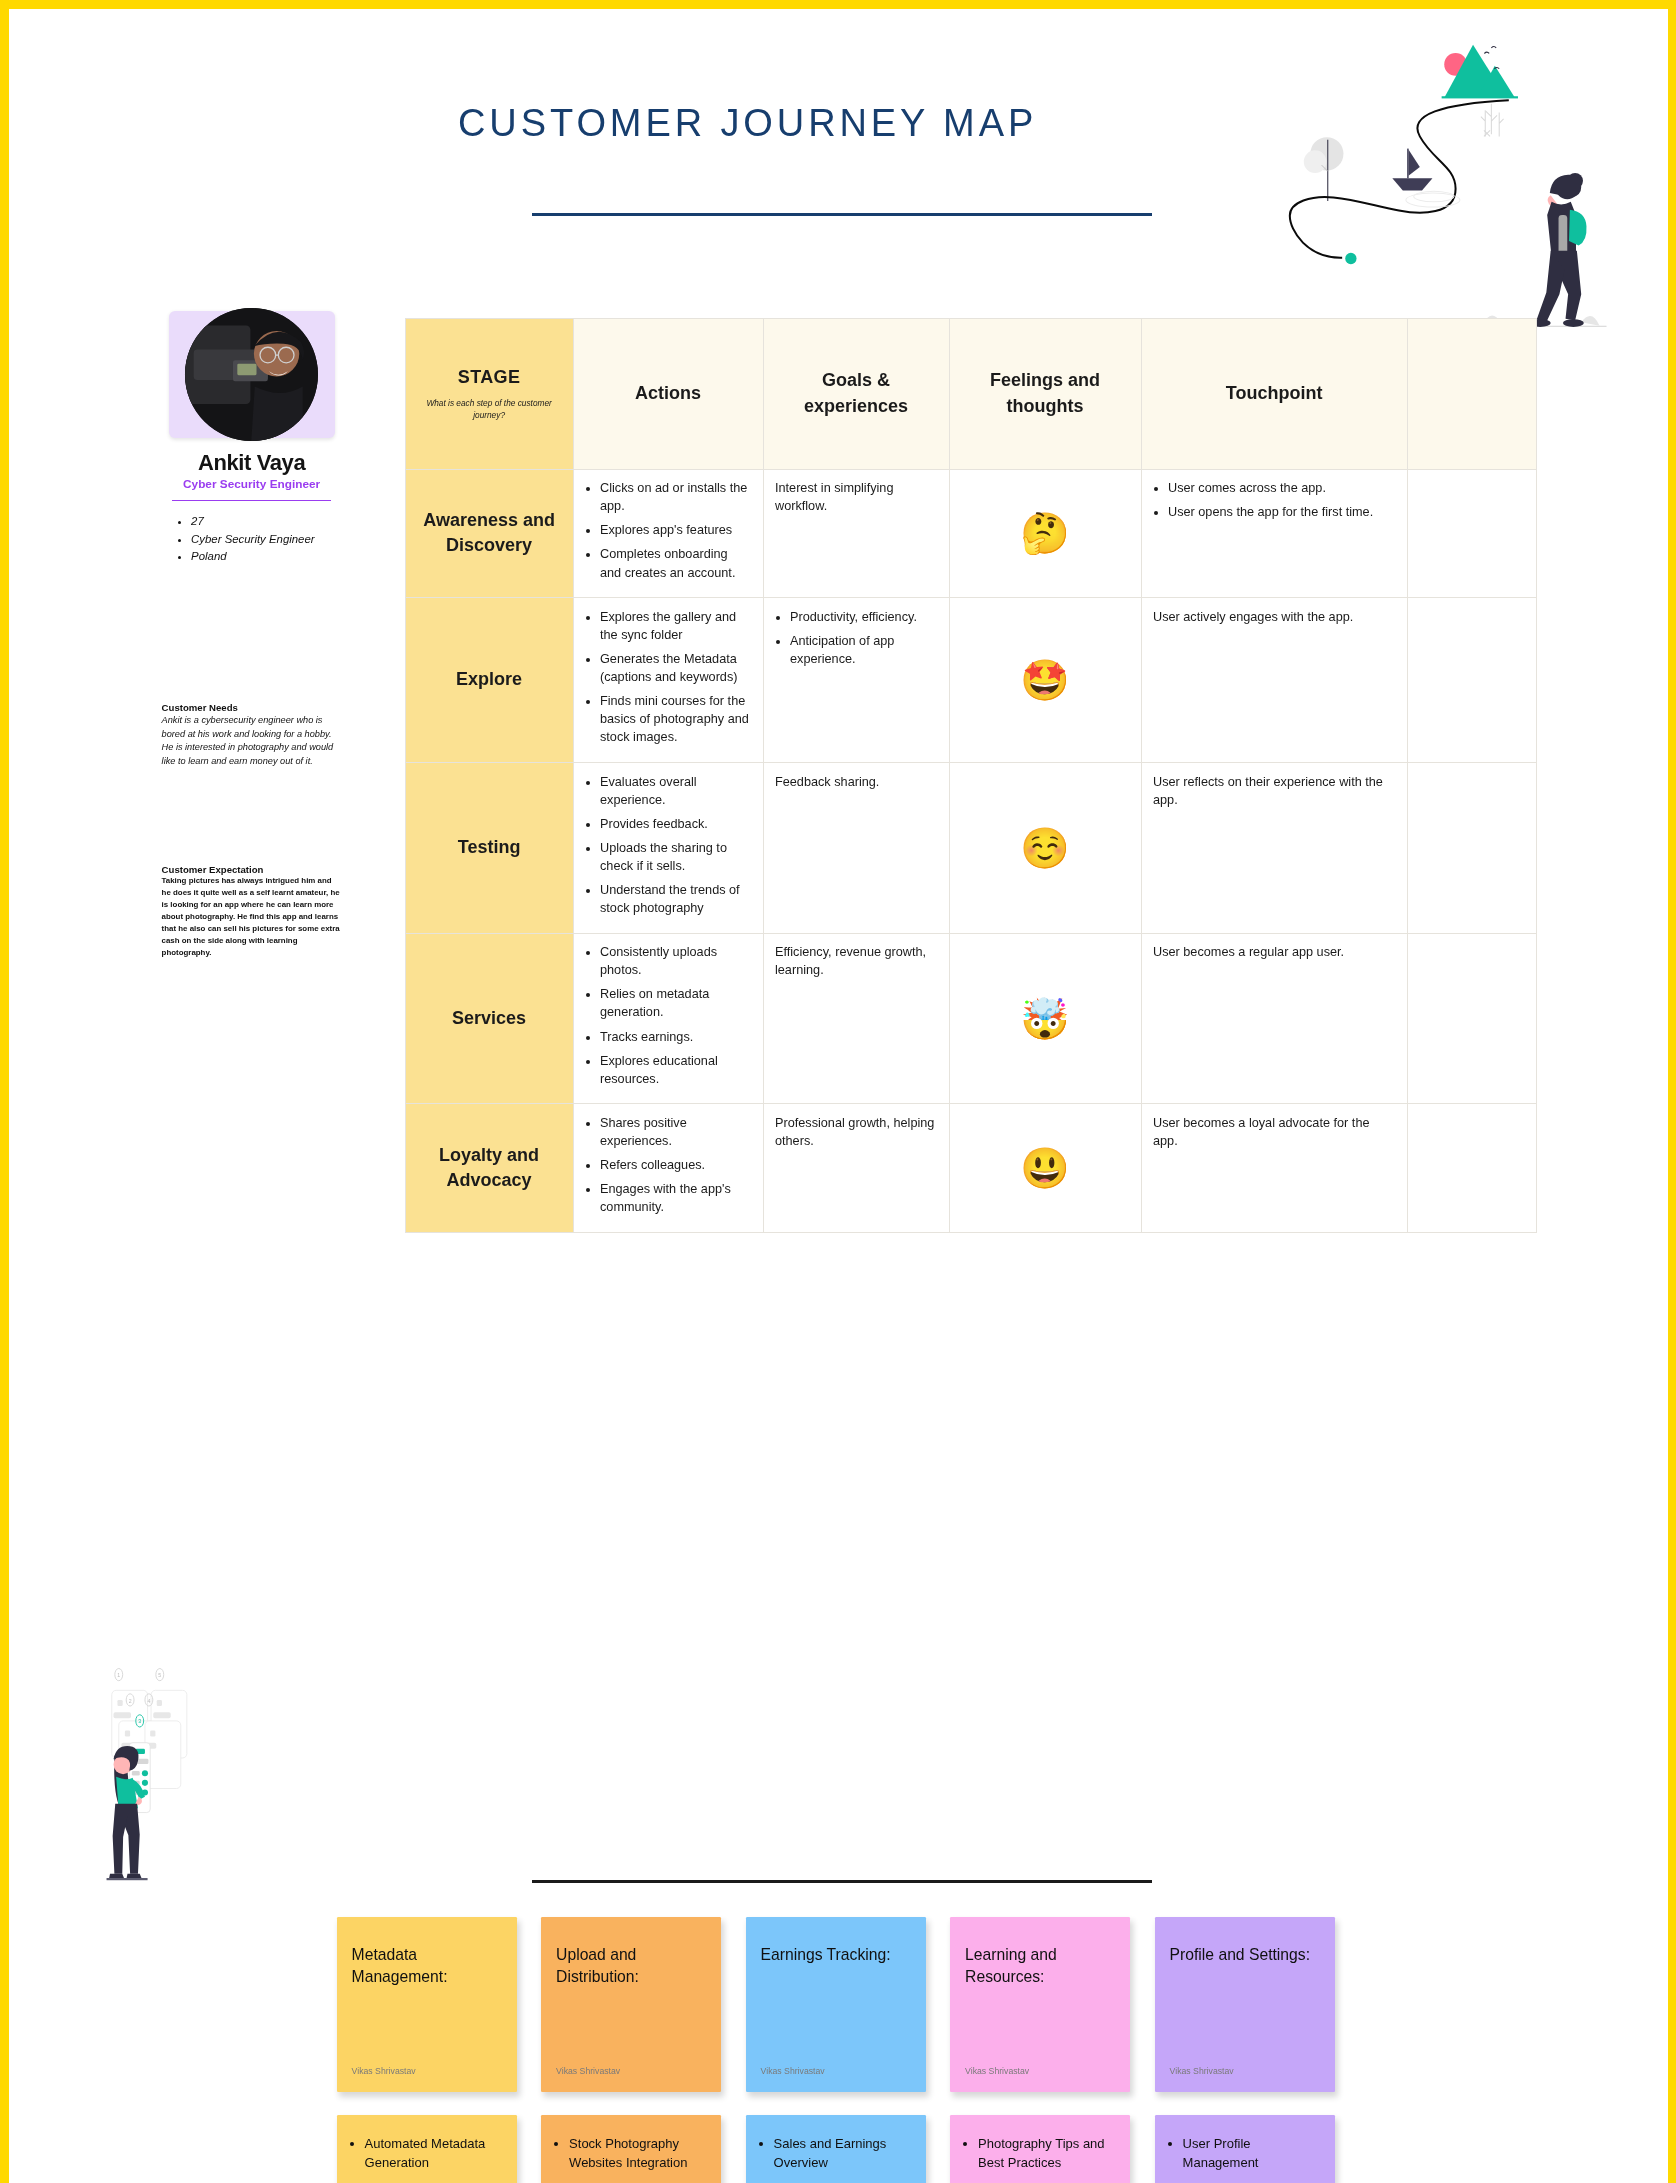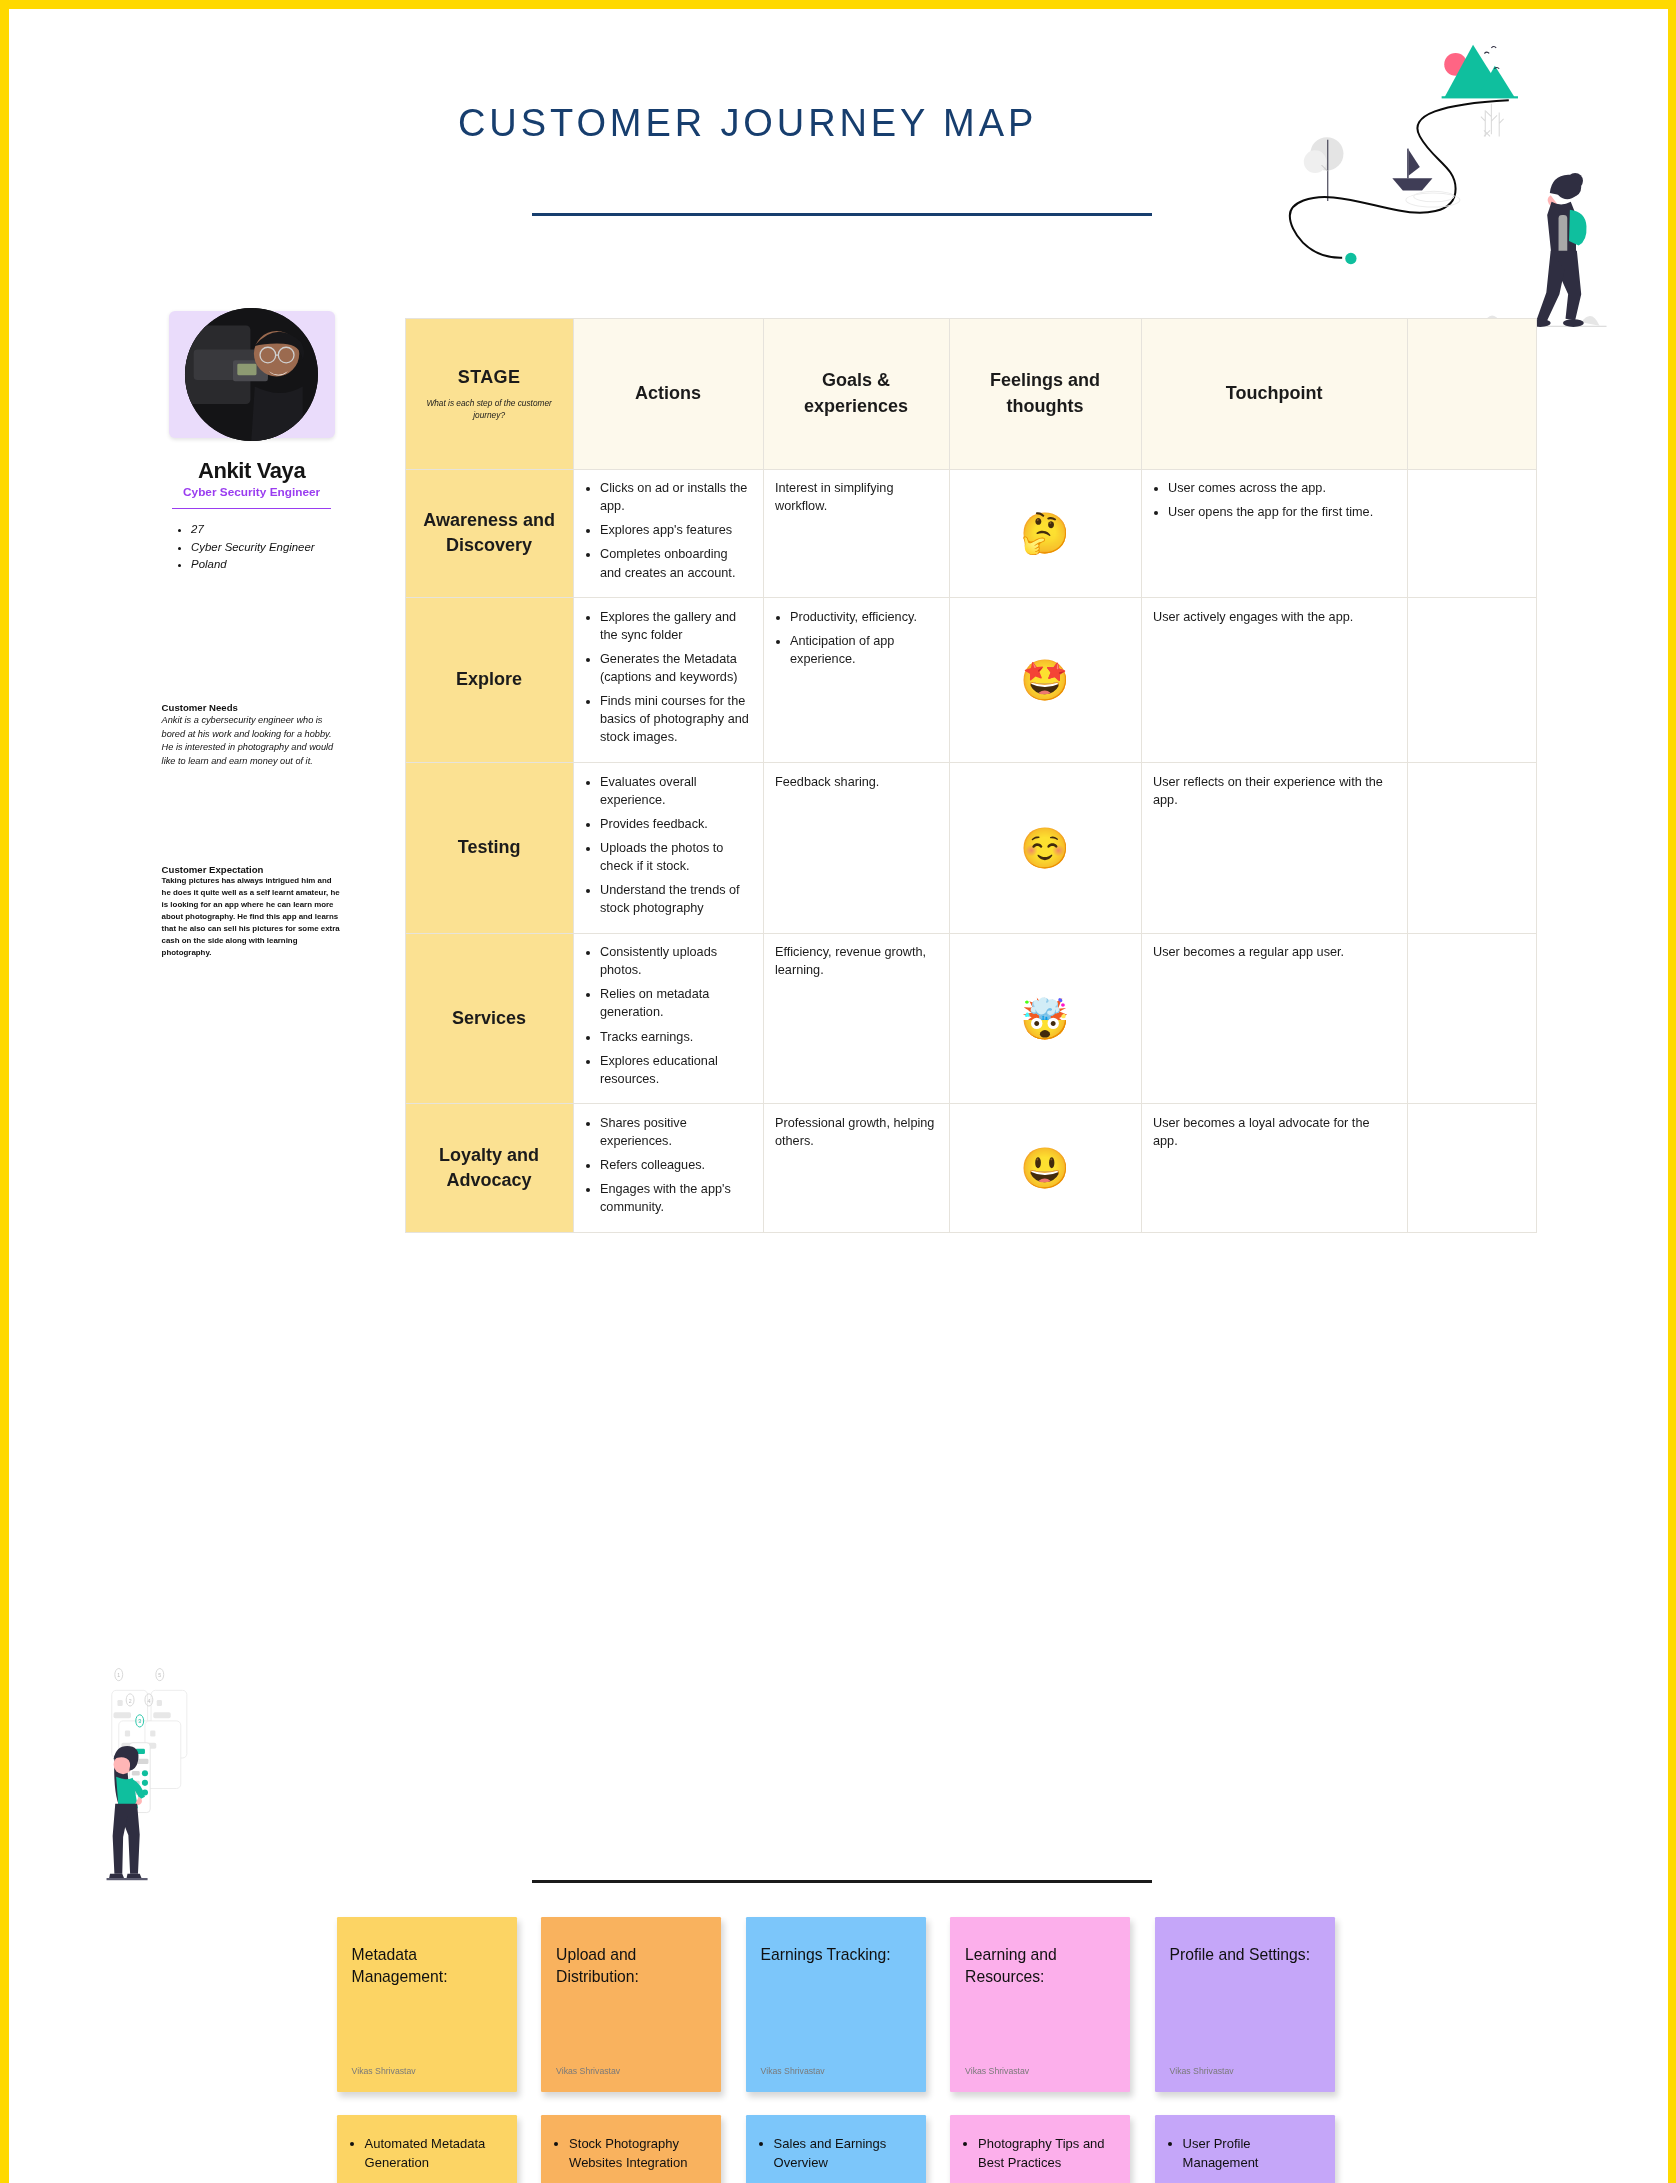--- a/index.html
+++ b/index.html
@@ -58,21 +58,21 @@
     box-shadow: 0 1.3px 3.9px rgba(0,0,0,.10);
     display: flex; align-items: center; justify-content: center;
   }
   .persona-photo {
     width: 133px; height: 133px; border-radius: 50%;
     position: absolute; top: -3.1px; left: 16px;
     overflow: hidden;
     background: #1a1a1c;
   }
   .persona-name {
-    margin-top: 20px; text-align: center;
+    margin-top: 12px; text-align: center;
     font-size: 22px; font-weight: 700; color: #141414;
     letter-spacing: -0.4px;
   }
   .persona-role {
     text-align: center; font-size: 11.8px; font-weight: 700;
     color: #9A3CF0; margin-top: 1.7px;
   }
   .persona-divider {
     height: 1.3px; background: #9A3CF0;
     margin: 8.7px 18.3px 0 18.3px;
@@ -364,21 +364,21 @@
             <div>User actively engages with the app.</div>
           </td>
           <td></td>
         </tr>
         <tr>
           <td class="stage-cell">Testing</td>
           <td>
             <ul>
               <li>Evaluates overall experience.</li>
               <li>Provides feedback.</li>
-              <li>Uploads the photos to check if it stock.</li>
+              <li>Uploads the sharing to check if it sells.</li>
               <li>Understand the trends of stock photography</li>
             </ul>
           </td>
           <td>
             <div>Feedback sharing.</div>
           </td>
           <td class="feel-cell">☺️</td>
           <td>
             <div>User reflects on their experience with the app.</div>
           </td>

